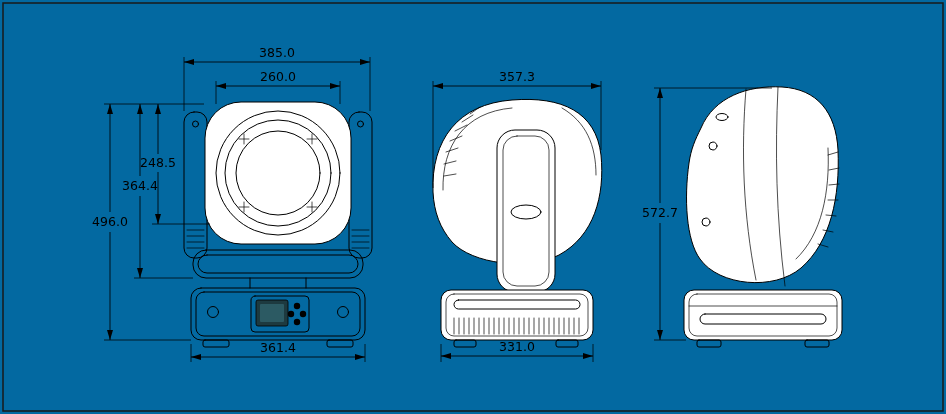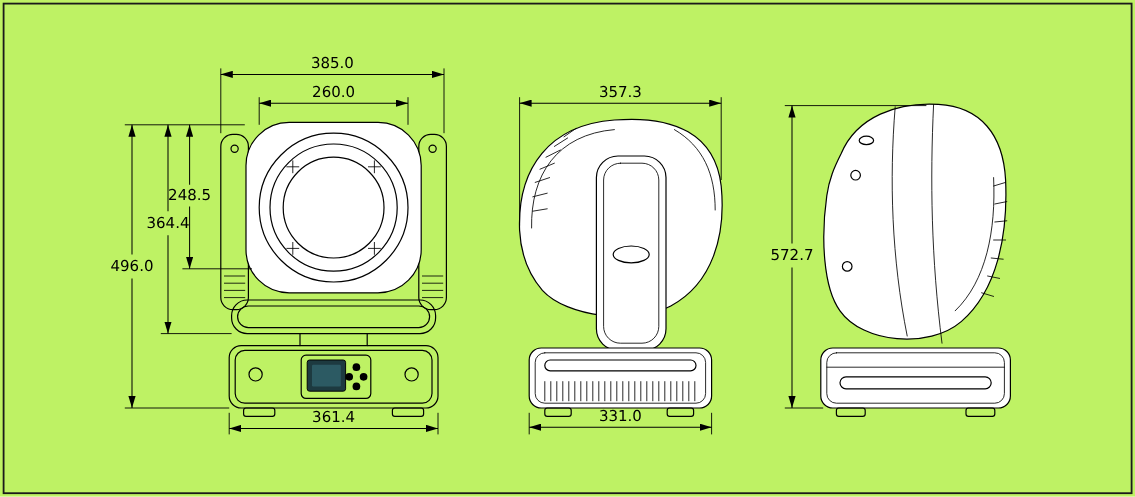--- a/index.html
+++ b/index.html
@@ -1,17 +1,17 @@
 <!DOCTYPE html>
 <html><head>
 <meta charset="utf-8">
 <style>
   html,body{margin:0;padding:0;background:#ffffff;}
   .canvas{
-    width:946px;height:414px;position:relative;background:#bef264;
+    width:946px;height:414px;position:relative;background:#0369a1;
     font-family:"DejaVu Sans", sans-serif;overflow:hidden;
   }
   svg{position:absolute;left:0;top:0;}
   .fix{stroke:#000;fill:none;stroke-width:1;stroke-linecap:round;stroke-linejoin:round;}
   .fixw{stroke:#000;fill:#fff;stroke-width:1;stroke-linejoin:round;}
   .dimln{stroke:#000;fill:none;stroke-width:0.85;}
   .extln{stroke:#000;fill:none;stroke-width:0.75;}
   .dimtx{font:12.5px "DejaVu Sans", sans-serif;fill:#000;text-anchor:middle;}
   .thin{stroke-width:0.7;}
 </style>

